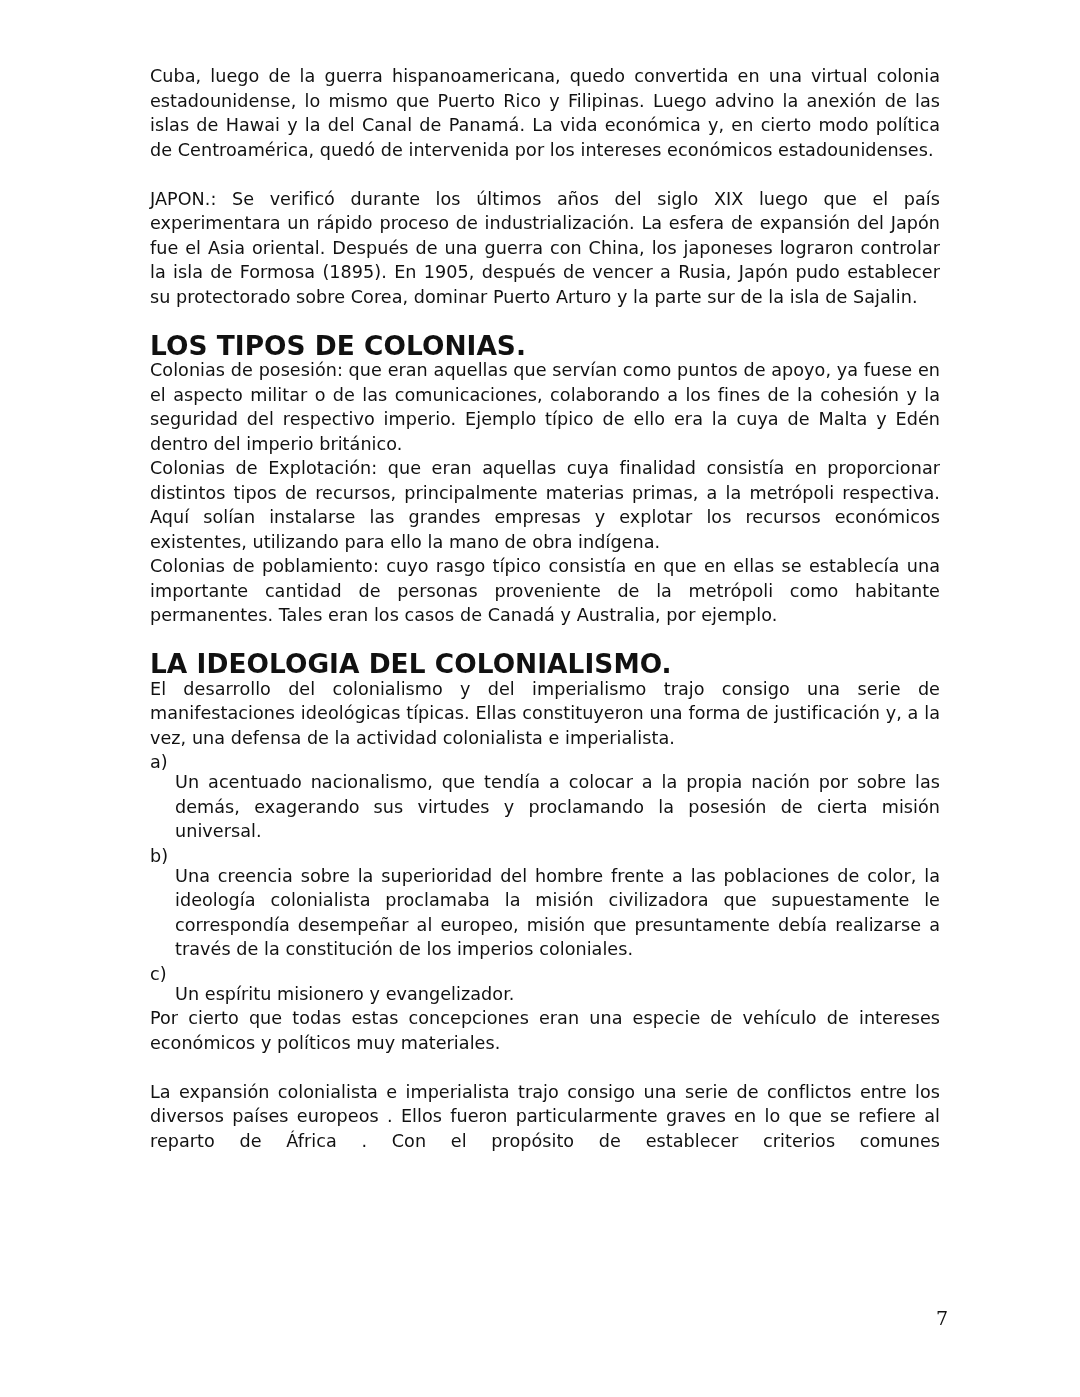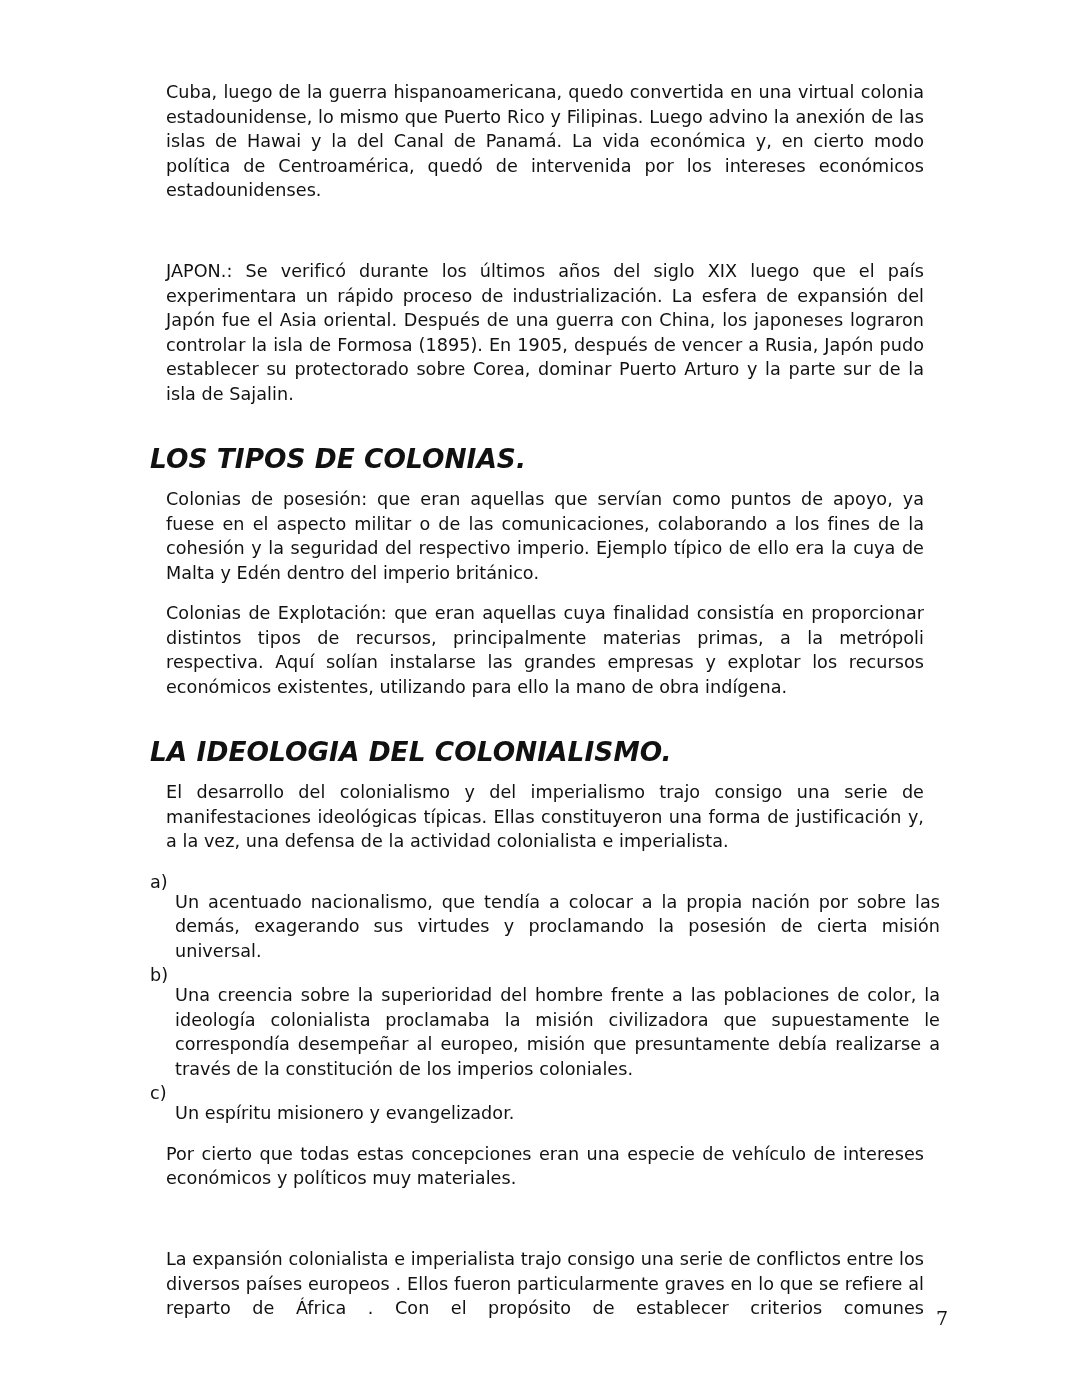--- a/index.html
+++ b/index.html
@@ -18,30 +18,29 @@
     position: absolute;
     left: 150px;
     top: 64px;
     width: 790px;
     font-family: "DejaVu Sans", sans-serif;
     font-size: 17.6px;
     line-height: 24.5px;
     letter-spacing: 0.05px;
   }
   .para {
-    margin: 16px;
+    margin: 0;
     text-align: justify;
   }
   .gap {
     height: 24.5px;
   }
   .heading {
     margin: 0;
     font-weight: bold;
-    font-style: italic;
   }
   .list {
     margin: 0;
     padding: 0;
     list-style: none;
   }
   .list-item {
     display: flex;
     text-align: justify;
   }
@@ -70,20 +69,21 @@
   <p class="para">Cuba, luego de la guerra hispanoamericana, quedo convertida en una virtual colonia estadounidense, lo mismo que Puerto Rico y Filipinas. Luego advino la anexión de las islas de Hawai y la del Canal de Panamá. La vida económica y, en cierto modo política de Centroamérica, quedó de intervenida por los intereses económicos estadounidenses.</p>
   <div class="gap"></div>
 
   <p class="para">JAPON.: Se verificó durante los últimos años del siglo XIX luego que el país experimentara un rápido proceso de industrialización. La esfera de expansión del Japón fue el Asia oriental. Después de una guerra con China, los japoneses lograron controlar la isla de Formosa (1895). En 1905, después de vencer a Rusia, Japón pudo establecer su protectorado sobre Corea, dominar Puerto Arturo y la parte sur de la isla de Sajalin.</p>
   <div class="gap"></div>
 
   <section>
     <h2 class="heading">LOS TIPOS DE COLONIAS.</h2>
     <p class="para">Colonias de posesión: que eran aquellas que servían como puntos de apoyo, ya fuese en el aspecto militar o de las comunicaciones, colaborando a los fines de la cohesión y la seguridad del respectivo imperio. Ejemplo típico de ello era la cuya de Malta y Edén dentro del imperio británico.</p>
     <p class="para">Colonias de Explotación: que eran aquellas cuya finalidad consistía en proporcionar distintos tipos de recursos, principalmente materias primas, a la metrópoli respectiva. Aquí solían instalarse las grandes empresas y explotar los recursos económicos existentes, utilizando para ello la mano de obra indígena.</p>
+    <p class="para">Colonias de poblamiento: cuyo rasgo típico consistía en que en ellas se establecía una importante cantidad de personas proveniente de la metrópoli como habitante permanentes. Tales eran los casos de Canadá y Australia, por ejemplo.</p>
   </section>
   <div class="gap"></div>
 
   <section>
     <h2 class="heading">LA IDEOLOGIA DEL COLONIALISMO.</h2>
     <p class="para">El desarrollo del colonialismo y del imperialismo trajo consigo una serie de manifestaciones ideológicas típicas. Ellas constituyeron una forma de justificación y, a la vez, una defensa de la actividad colonialista e imperialista.</p>
     <ul class="list">
       <li class="list-item">
         <span class="list-marker">a)</span>
         <span class="list-text">Un acentuado nacionalismo, que tendía a colocar a la propia nación por sobre las demás, exagerando sus virtudes y proclamando la posesión de cierta misión universal.</span>

